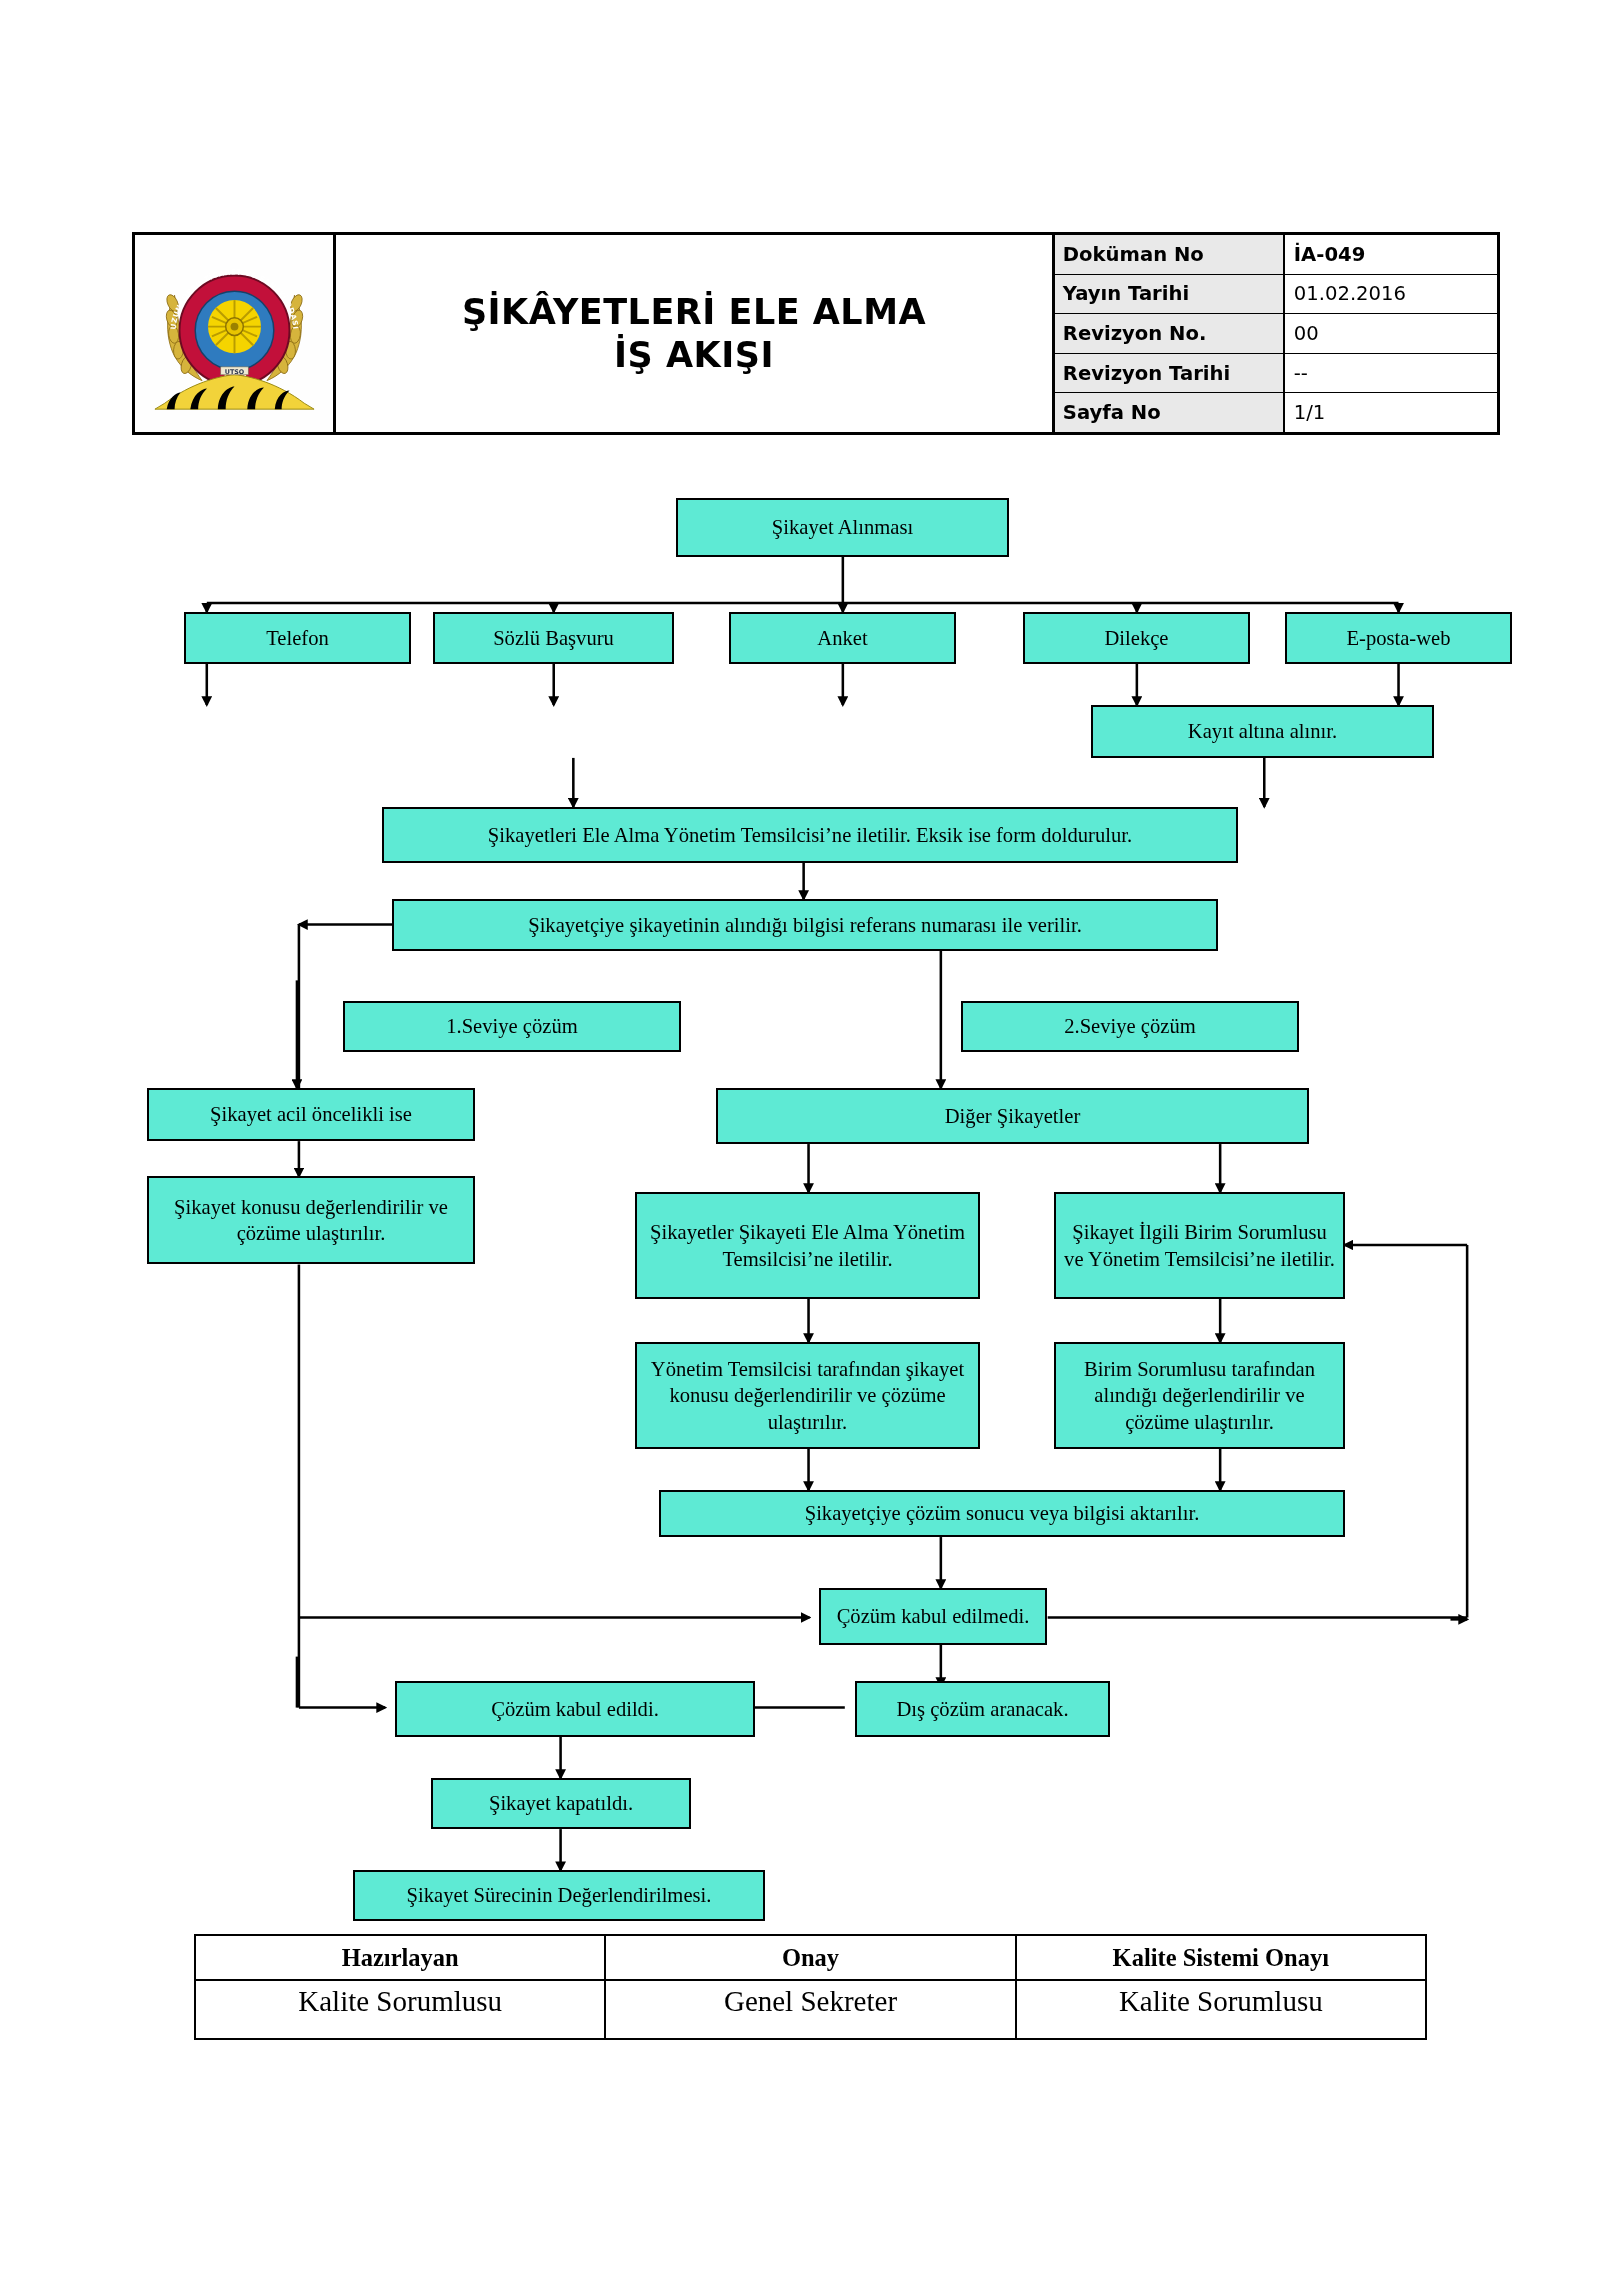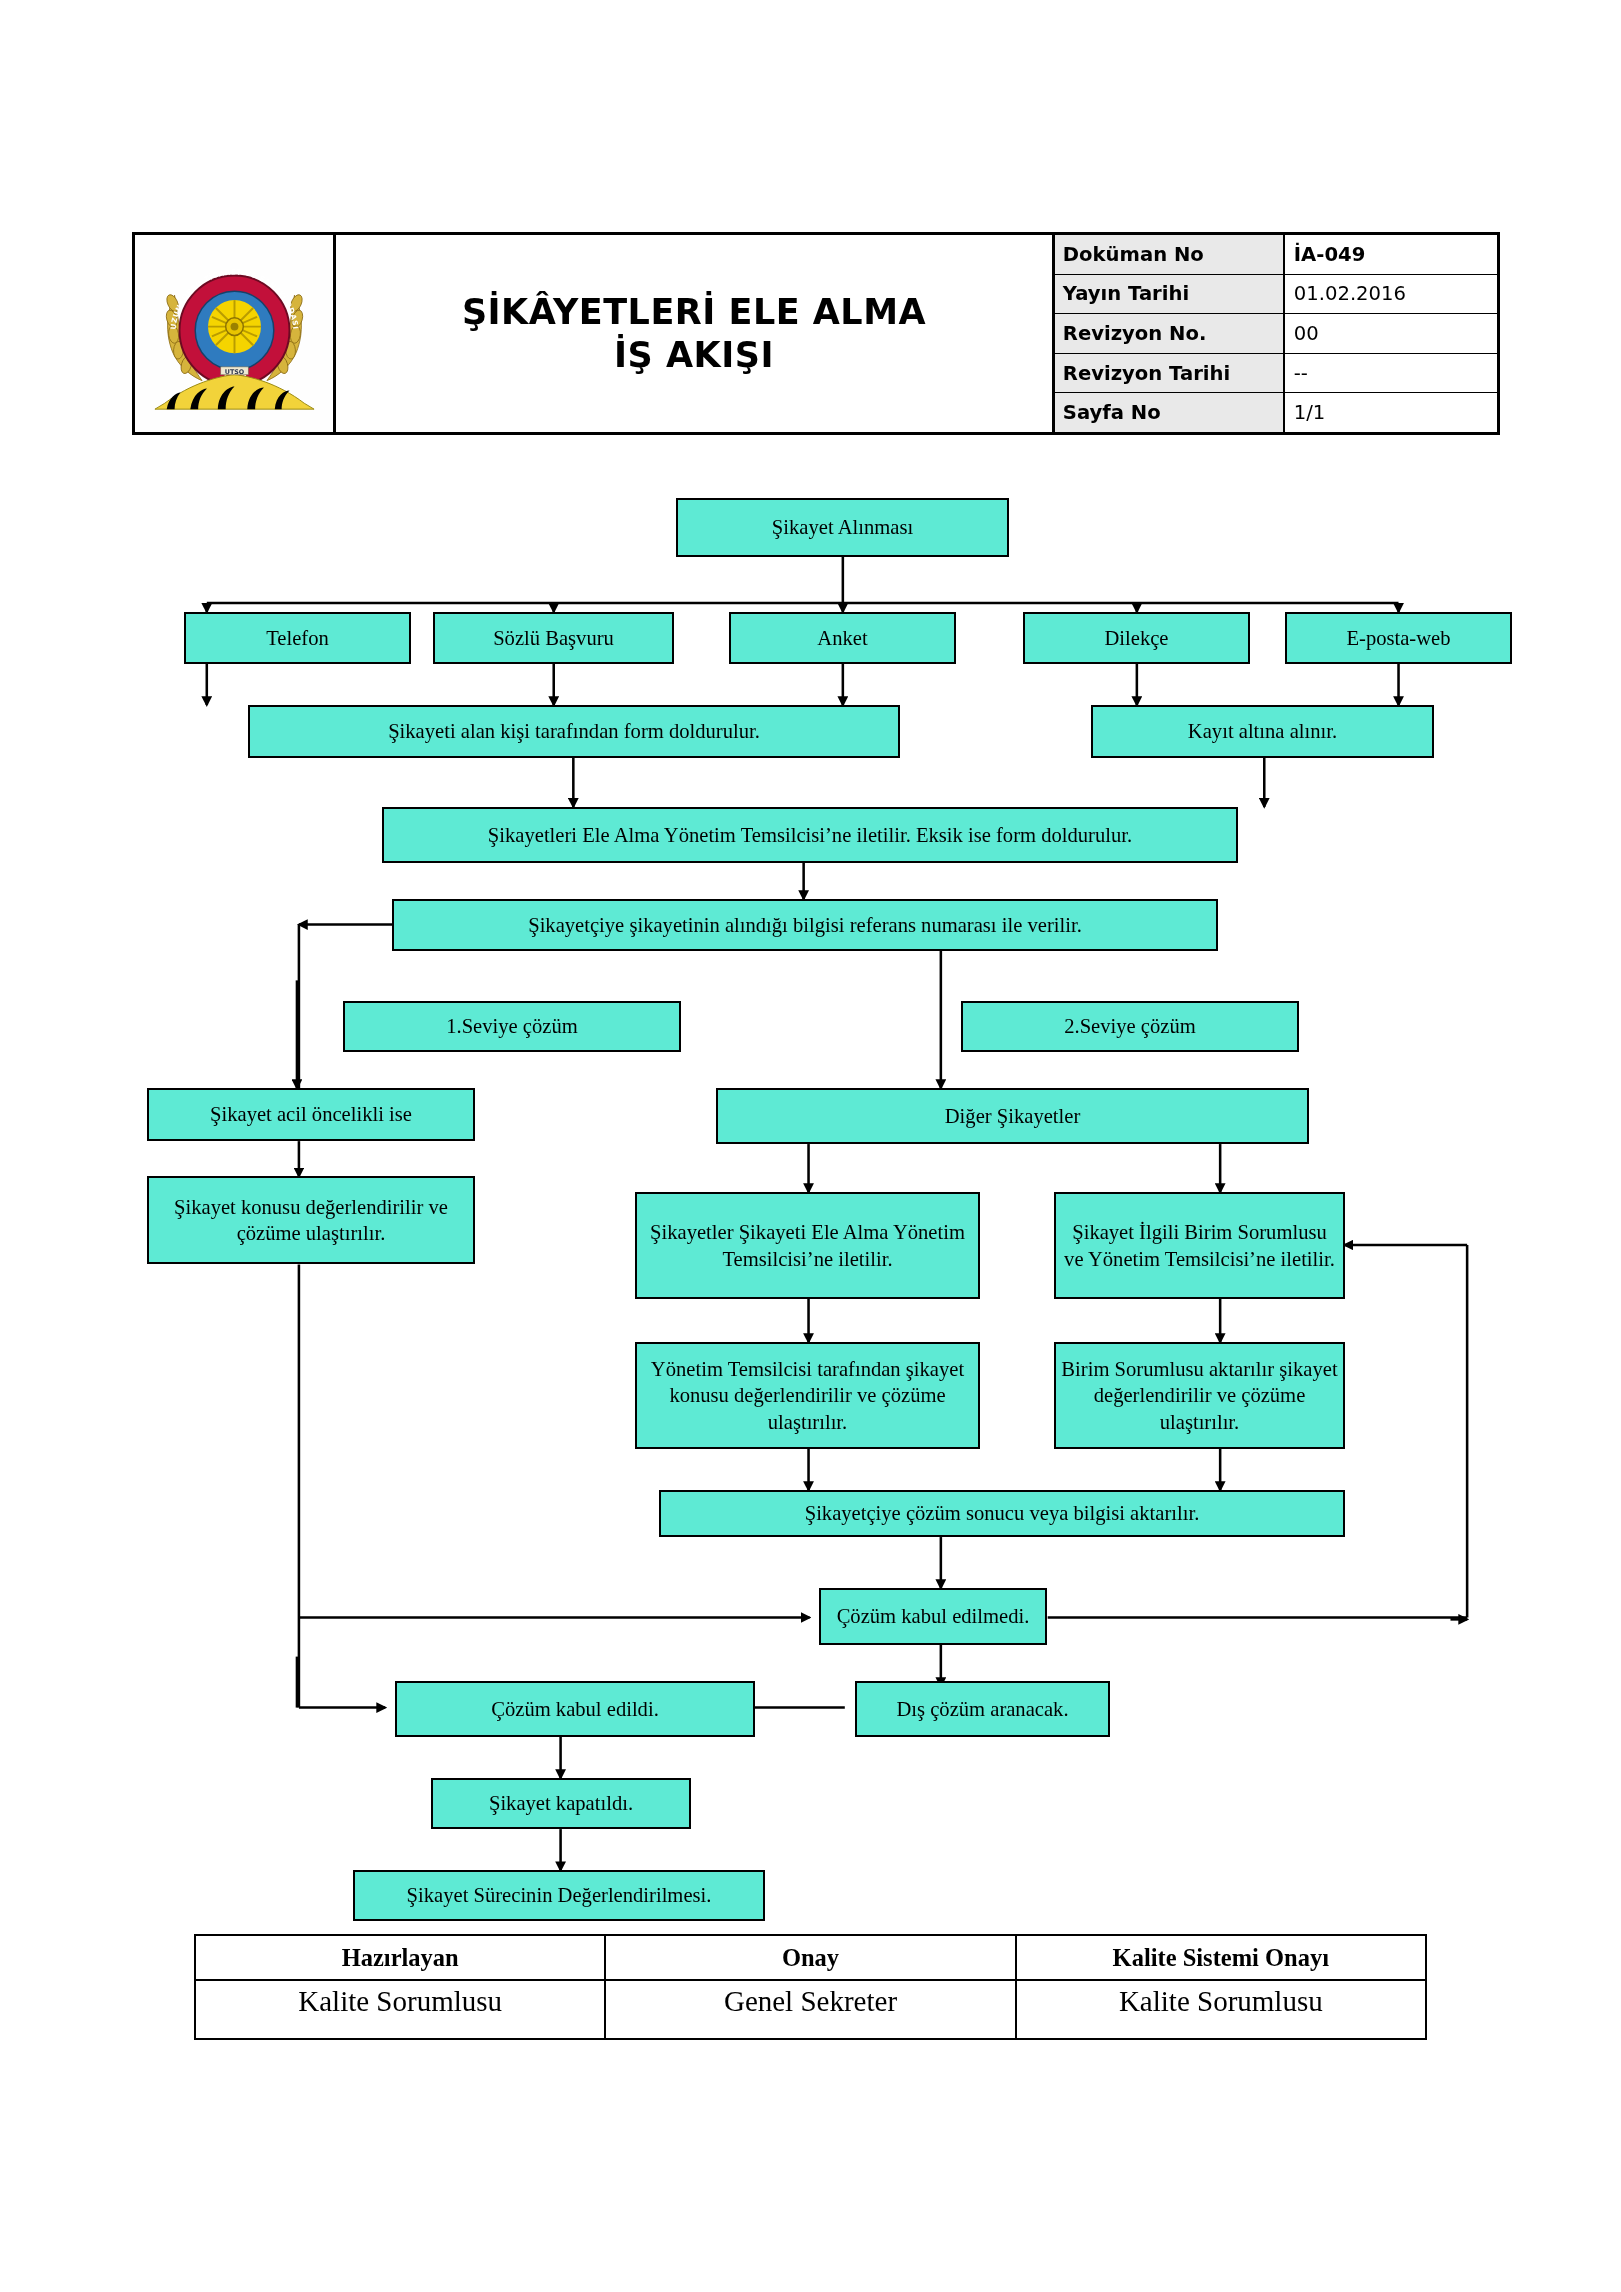--- a/index.html
+++ b/index.html
@@ -303,23 +303,20 @@
     <div class="node" style="left:729px;top:612px;width:227px;height:52px;">
       <span>Anket</span>
     </div>
     <div class="node" style="left:1023px;top:612px;width:227px;height:52px;">
       <span>Dilekçe</span>
     </div>
     <div class="node" style="left:1285px;top:612px;width:227px;height:52px;">
       <span>E-posta-web</span>
     </div>
 
-    <div class="node" style="left:248px;top:705px;width:652px;height:53px;">
-      <span>Şikayeti alan kişi tarafından form doldurulur.</span>
-    </div>
     <div class="node" style="left:1091px;top:705px;width:343px;height:53px;">
       <span>Kayıt altına alınır.</span>
     </div>
 
     <div class="node" style="left:382px;top:807px;width:856px;height:56px;">
       <span>Şikayetleri Ele Alma Yönetim Temsilcisi’ne iletilir. Eksik ise form doldurulur.</span>
     </div>
 
     <div class="node" style="left:392px;top:899px;width:826px;height:52px;">
       <span>Şikayetçiye şikayetinin alındığı bilgisi referans numarası ile verilir.</span>
@@ -347,21 +344,21 @@
       <span>Şikayet konusu değerlendirilir ve çözüme ulaştırılır.</span>
     </div>
     <div class="node" style="left:1054px;top:1192px;width:291px;height:107px;">
       <span>Şikayet İlgili Birim Sorumlusu ve Yönetim Temsilcisi’ne iletilir.</span>
     </div>
 
     <div class="node" style="left:635px;top:1342px;width:345px;height:107px;">
       <span>Yönetim Temsilcisi tarafından şikayet konusu değerlendirilir ve çözüme ulaştırılır.</span>
     </div>
     <div class="node" style="left:1054px;top:1342px;width:291px;height:107px;">
-      <span>Birim Sorumlusu aktarılır şikayet değerlendirilir ve çözüme ulaştırılır.</span>
+      <span>Birim Sorumlusu tarafından alındığı değerlendirilir ve çözüme ulaştırılır.</span>
     </div>
 
     <div class="node" style="left:659px;top:1490px;width:686px;height:47px;">
       <span>Şikayetçiye çözüm sonucu veya bilgisi aktarılır.</span>
     </div>
 
     <div class="node" style="left:819px;top:1588px;width:228px;height:57px;">
       <span>Çözüm kabul edilmedi.</span>
     </div>
 

